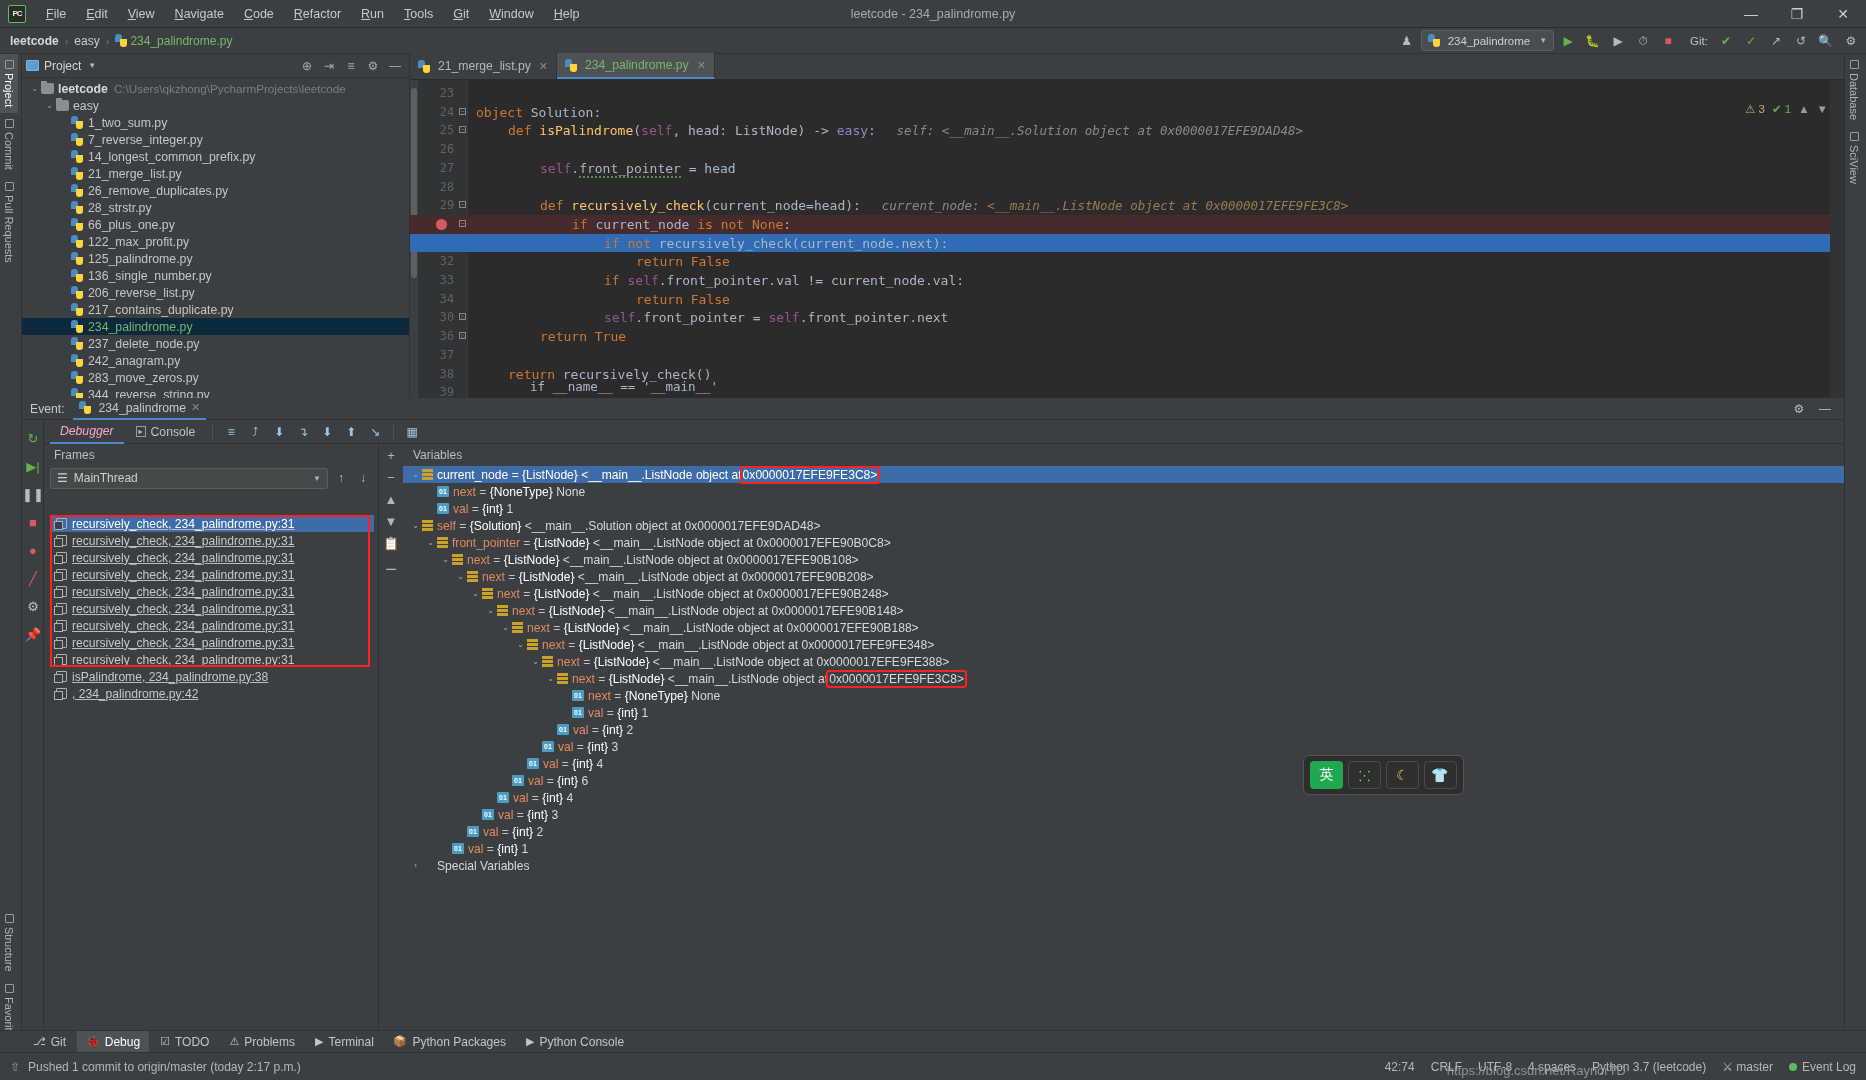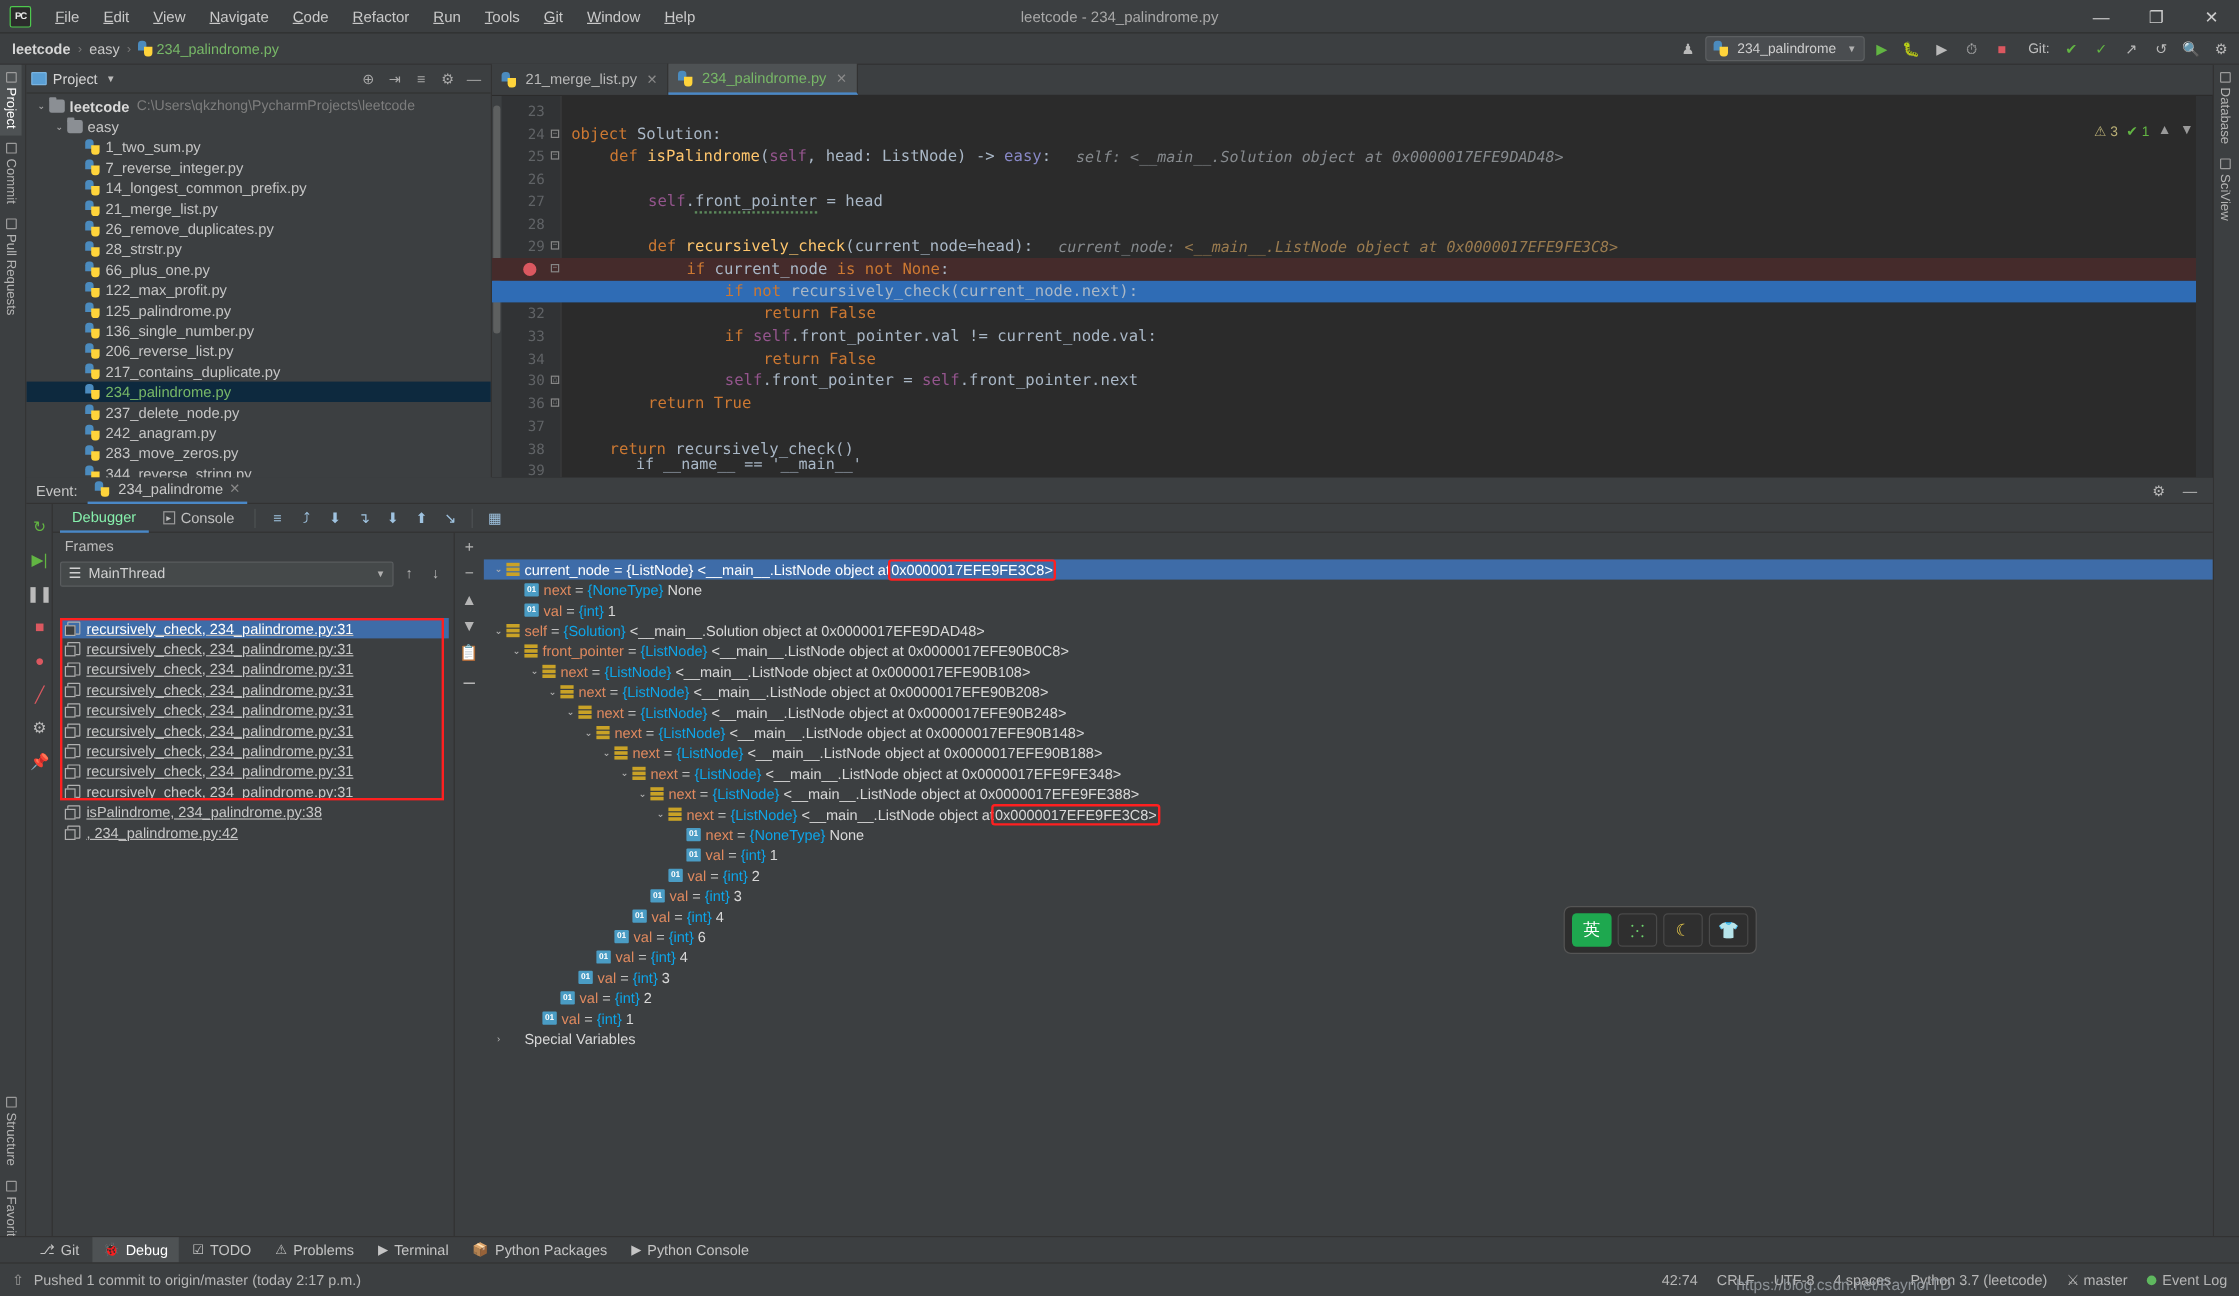--- a/index.html
+++ b/index.html
@@ -183,21 +183,21 @@
   .dbg-strip { width:22px; background:#3c3f41; border-right:1px solid #323232; padding-top:4px; }
   .dstrip-btn { width:22px;height:28px;display:flex;align-items:center;justify-content:center;font-size:13px; }
 
   .dbg-main { flex:1; position:relative; }
   .dbg-tabs {
     height:24px; display:flex; align-items:center; gap:2px; padding-left:6px;
     border-bottom:1px solid #323232;
   }
   .dtab { padding:0 10px; height:24px; display:flex;align-items:center;gap:5px;
           font-size:12.2px; color:#c0c0c0; }
-  .dtab.active { color:#86efac; border-bottom:2px solid #4a88c7; }
+  .dtab.active { color:#f9a8d4; border-bottom:2px solid #4a88c7;font-style:italic; }
   .dsep { width:1px; height:16px; background:#4e5254; margin:0 5px; }
   .dbtn { width:22px;height:22px;display:flex;align-items:center;justify-content:center;font-size:12px;color:#9fc3e0; }
 
   .dbg-content { position:absolute; left:0; top:24px; right:0; bottom:0; display:flex; }
   .frames-pane { width:335px; position:relative; border-right:1px solid #323232;text-align:center; }
   .pane-label { height:22px; display:flex;align-items:center;padding-left:10px;font-size:12px;color:#bdbdbd; }
   .thread-row { display:flex; align-items:center; padding:0 6px; gap:4px; height:24px; }
   .thread-select {
     flex:1; height:21px; background:#45494a; border:1px solid #5a5d5f; border-radius:2px;
     display:flex; align-items:center; gap:6px; padding:0 6px; font-size:12px; color:#d0d0d0;
@@ -235,21 +235,21 @@
   }
   .obj-ico::before{content:"";position:absolute;left:0;top:0;width:11px;height:3px;background:#c9a227;}
   .obj-ico::after{content:"";position:absolute;left:0;top:4px;width:11px;height:3px;background:#c9a227;
                   box-shadow:0 4px 0 0 #c9a227;}
   .prim-ico {
     width:12px;height:11px;flex:none;margin-right:4px;background:#4a9cc4;border-radius:1px;
     font-size:7px;color:#ffffff;display:flex;align-items:center;justify-content:center;font-weight:bold;
   }
   .vname { color:#e08a5f; }
   .veq { color:#c2c2c2; }
-  .vtype { color:#0ea5e9; }
+  .vtype { color:#ffffff; }
   .vval { color:#d8d8d8; }
   .var-row.sel .vname,.var-row.sel .vtype,.var-row.sel .vval,.var-row.sel .veq{color:#ffffff;}
   .hl-red-box {
     outline:2px solid #ff2020; padding:0 1px; border-radius:1px;
   }
 
   
   .ime {
     position:absolute; left:1303px; top:755px; width:161px; height:40px;
     background:#2e2e2e; border:1px solid #555; border-radius:6px;
@@ -724,20 +724,21 @@
 
           <div class="vars-pane">
             <div class="vars-toolcol">
               <div class="vtool">+</div>
               <div class="vtool">−</div>
               <div class="vtool">▲</div>
               <div class="vtool">▼</div>
               <div class="vtool">📋</div>
               <div class="vtool">⚊</div>
             </div>
+            <div class="pane-label" style="position:absolute;left:24px;top:0;right:0;">Variables</div>
             <div class="vars-list" id="vars-rows">
                 <div class="var-row sel">
                   <span style="width:6px;flex:none;"></span>
                   <span class="vtw">⌄</span>
                   <span class="obj-ico"></span>
                   <span class="vname">current_node</span>
                   <span class="veq">&nbsp;=&nbsp;</span>
                   <span class="vtype">{ListNode}</span>
                   <span class="vval">&nbsp;&lt;__main__.ListNode object at </span>
                   <span class="vval hl-red-box">0x0000017EFE9FE3C8&gt;</span>

